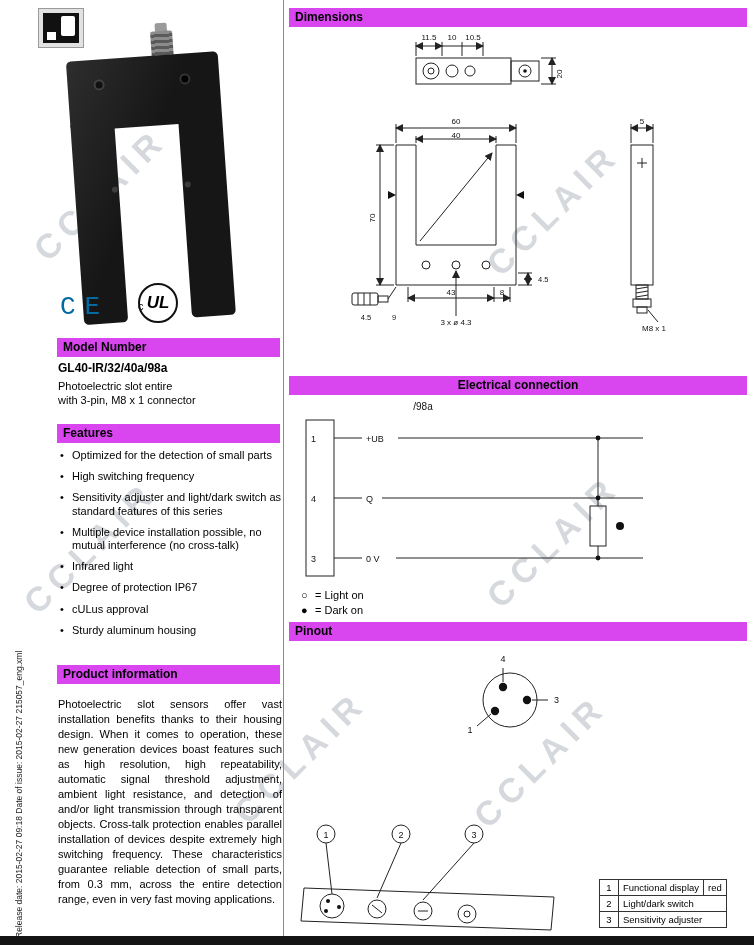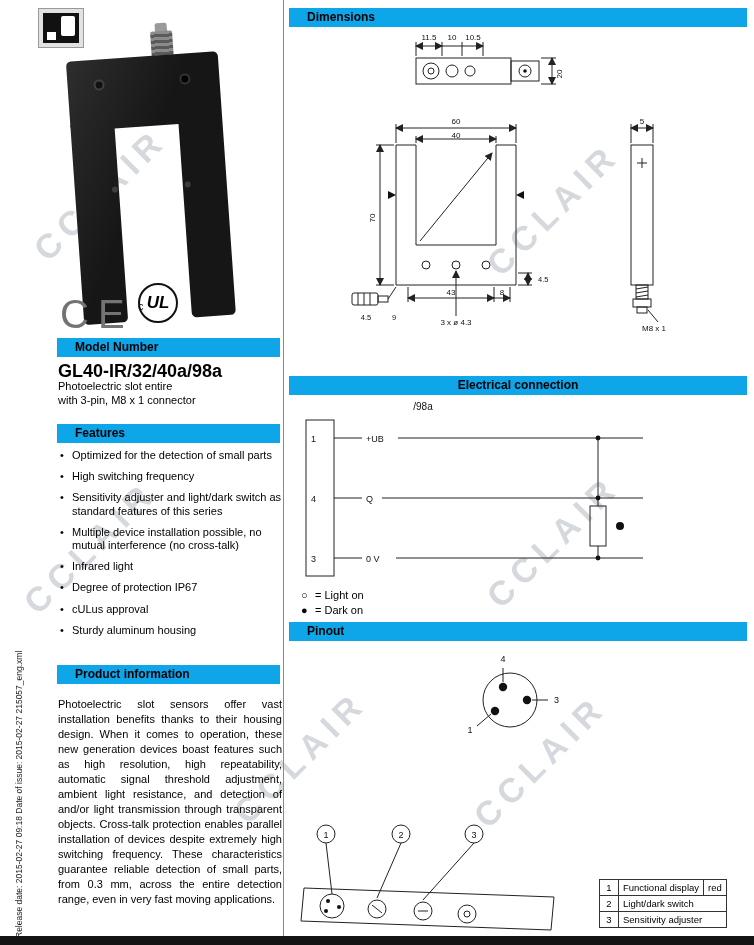--- a/index.html
+++ b/index.html
@@ -2,22 +2,22 @@
 <html><head>
 <meta charset="utf-8">
 <style>
   html,body { margin:0; padding:0; background:#e8e8e8; }
   .page {
     position:relative; width:754px; height:945px; margin:0 auto;
     background:#ffffff; overflow:hidden; color:#000;
     font-family:"Liberation Sans", sans-serif;
   }
   .bar {
-    position:absolute; background:#0ea5e9; font-size:12px; font-weight:bold;
-    padding:3px 18px; box-sizing:border-box; line-height:13px;
+    position:absolute; background:#d946ef; font-size:12px; font-weight:bold;
+    padding:3px 6px; box-sizing:border-box; line-height:13px;
   }
   .bar.left-bar  { left:57px;  width:223px; }
   .bar.right-bar { left:289px; width:458px; }
   .divider { position:absolute; left:283px; top:0; width:1px; height:936px; background:#8a8a8a; }
   .footer-bar { position:absolute; left:0; bottom:0; width:754px; height:9px; background:#141414; }
 
   
   .wm {
     position:absolute; transform:rotate(-45deg); font-size:34px; letter-spacing:7px;
     color:rgba(115,125,138,0.30); font-weight:bold; white-space:nowrap; pointer-events:none;
@@ -43,30 +43,30 @@
                    background:repeating-linear-gradient(#8b8b8b 0 3px,#5a5a5a 3px 6px); border-radius:2px; }
   .photo .bridge { position:absolute; left:2px;  top:32px; width:152px; height:70px; background:#161616; border-radius:5px; }
   .photo .legL   { position:absolute; left:2px;  top:96px; width:44px;  height:200px; background:#161616; border-radius:0 0 5px 5px; }
   .photo .legR   { position:absolute; left:110px;top:96px; width:44px;  height:200px; background:#161616; border-radius:0 0 5px 5px; }
   .photo .hole   { position:absolute; width:7px; height:7px; background:#000; border:2px solid #333; border-radius:50%; }
   .photo .lens   { position:absolute; width:6px; height:6px; background:#3a3a3a; border-radius:50%; }
   .photo .sheen  { position:absolute; left:2px; top:32px; width:152px; height:264px;
                    background:linear-gradient(115deg, rgba(255,255,255,0.10) 0%, rgba(255,255,255,0) 45%); border-radius:5px; }
 
   
-  .ce { position:absolute; left:60px; top:292px; font-size:40px; letter-spacing:9px; color:#737373; }
+  .ce { position:absolute; left:60px; top:292px; font-size:26px; letter-spacing:9px; color:#0369a1;font-family:Liberation Mono, monospace; }
   .ul-wrap { position:absolute; left:138px; top:283px; width:72px; height:46px; }
   .ul-circle { position:absolute; left:0; top:0; width:40px; height:40px; border:2.5px solid #111;
                border-radius:50%; display:flex; align-items:center; justify-content:center;
                font-weight:bold; font-style:italic; font-size:17px; box-sizing:border-box; }
   .ul-c  { position:absolute; left:0;  top:17px; font-size:11px; }
   .ul-us { position:absolute; right:0; top:23px; font-size:11px;margin-top:35px; }
 
   
-  .model-number { position:absolute; left:58px; top:361px; font-size:18px; font-weight:bold; }
+  .model-number { position:absolute; left:58px; top:361px; font-size:12px; font-weight:bold; }
   .model-line1  { position:absolute; left:58px; top:380px; font-size:11px; }
   .model-line2  { position:absolute; left:58px; top:394px; font-size:11px; }
 
   .features-list { position:absolute; left:58px; top:449px; width:224px; margin:0; padding:0; }
   .features-list li { list-style:none; position:relative; padding-left:14px;
                       font-size:11px; line-height:13.2px; margin-bottom:8px; }
   .features-list li::before { content:"\2022"; position:absolute; left:2px; top:0; }
 
   .info-text { position:absolute; left:58px; top:697px; width:224px;
                font-size:11px; line-height:15px; text-align:justify; }

